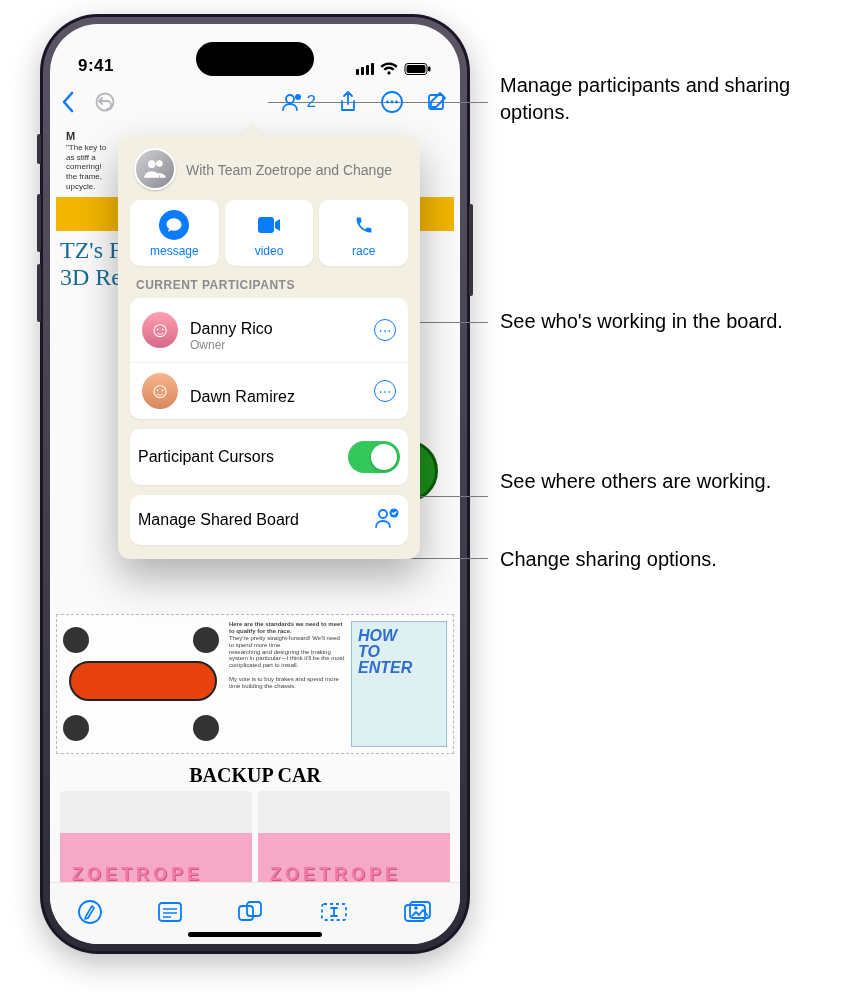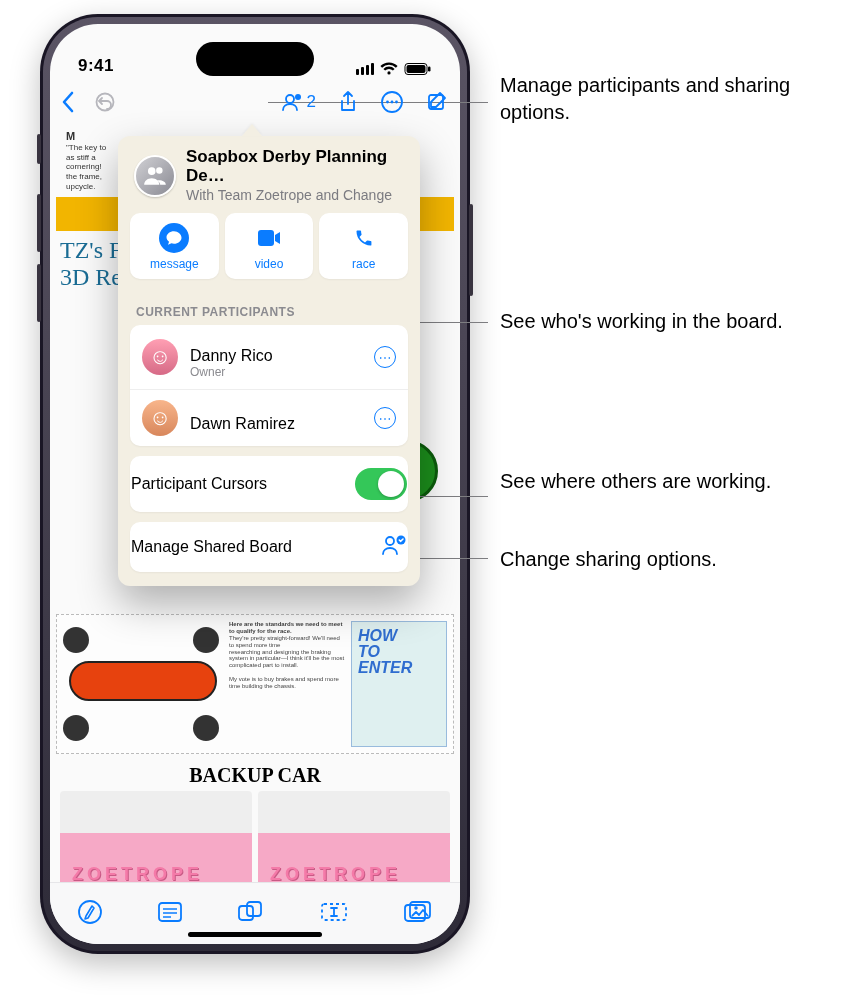--- a/index.html
+++ b/index.html
@@ -142,21 +142,21 @@
   .pop-ava {
     width:42px; height:42px; border-radius:50%;
     background:linear-gradient(135deg,#d0d0d4,#8a8a93);
     display:flex; align-items:center; justify-content:center; flex-shrink:0;
     border:2px solid #fff; box-shadow:0 1px 2px rgba(0,0,0,0.2);
   }
   .pop-ava svg { width:26px; height:26px; }
   .pop-title { font-weight:700; font-size:17px; line-height:1.1; }
   .pop-sub { font-size:14px; color:#7b7b81; margin-top:2px; }
 
-  .contact-row { display:flex; gap:6px; margin-bottom:22px; }
+  .contact-row { display:flex; gap:6px; margin-bottom:8px; }
   .contact-btn {
     flex:1; background:#fff; border-radius:10px; padding:10px 4px 8px 4px;
     display:flex; flex-direction:column; align-items:center; gap:4px;
     color:#0a7cff; font-size:12px; font-weight:500;
     box-shadow:0 1px 2px rgba(0,0,0,0.05);
   }
   .contact-btn .cib {
     width:30px; height:30px; border-radius:50%; background:#0a7cff;
     display:flex; align-items:center; justify-content:center; color:#fff;
   }
@@ -169,21 +169,21 @@
   .prow { display:flex; align-items:center; gap:12px; padding:10px 12px; }
   .prow + .prow { border-top:1px solid #eee; }
   .pavatar { width:36px; height:36px; border-radius:50%; display:flex; align-items:center; justify-content:center; color:#fff; font-size:22px; flex-shrink:0; }
   .pavatar.danny { background:linear-gradient(180deg,#ff9fb3,#d66a86); }
   .pavatar.dawn  { background:linear-gradient(180deg,#f8b58b,#d8875c); }
   .pinfo { flex:1;margin-top:12px; }
   .pname { font-size:16px; }
   .prole { font-size:12px; color:#8b8b90; }
   .pmore { width:22px; height:22px; border:1.5px solid #0a7cff; border-radius:50%; display:flex; align-items:center; justify-content:center; color:#0a7cff; font-size:13px; }
 
-  .row-single { display:flex; align-items:center; padding:12px 1px; gap:10px; }
+  .row-single { display:flex; align-items:center; padding:12px 8px; gap:10px; }
   .row-single .lbl { flex:1; font-size:16px; }
   .toggle {
     width:52px; height:32px; background:#34c759; border-radius:16px; position:relative; flex-shrink:0;
   }
   .toggle::after {
     content:""; position:absolute; right:3px; top:3px; width:26px; height:26px;
     background:#fff; border-radius:50%; box-shadow:0 1px 3px rgba(0,0,0,0.25);
   }
   .board-icon { color:#0a7cff; }
 
@@ -324,21 +324,20 @@
 
       <div class="caret"></div>
       <div class="popover">
         <div class="pop-head">
           <div class="pop-ava">
             <svg viewBox="0 0 24 24">
                 <path fill="#fff" d="M9 11a3.5 3.5 0 1 0 0-7 3.5 3.5 0 0 0 0 7zm7-1a3 3 0 1 0 0-6 3 3 0 0 0 0 6zM2 20c0-3.3 3-6 7-6s7 2.7 7 6H2zm14-4c2.8 0 6 1.6 6 4h-5.2c-.3-1.6-1.3-3-2.8-4h2z"></path>
               </svg>
           </div>
           <div>
-            <div class="pop-title">Soapbox Derby Planning De…</div>
             <div class="pop-sub">With Team Zoetrope and Change</div>
           </div>
         </div>
 
         <div class="contact-row">
           <div class="contact-btn">
             <div class="cib">
               <svg width="18" height="18" viewBox="0 0 24 24">
                   <path fill="currentColor" d="M12 3C6.5 3 2 6.6 2 11c0 2.4 1.3 4.5 3.4 6L4 21l4.6-2c1.1.3 2.2.5 3.4.5 5.5 0 10-3.6 10-8S17.5 3 12 3z"></path>
                 </svg>

